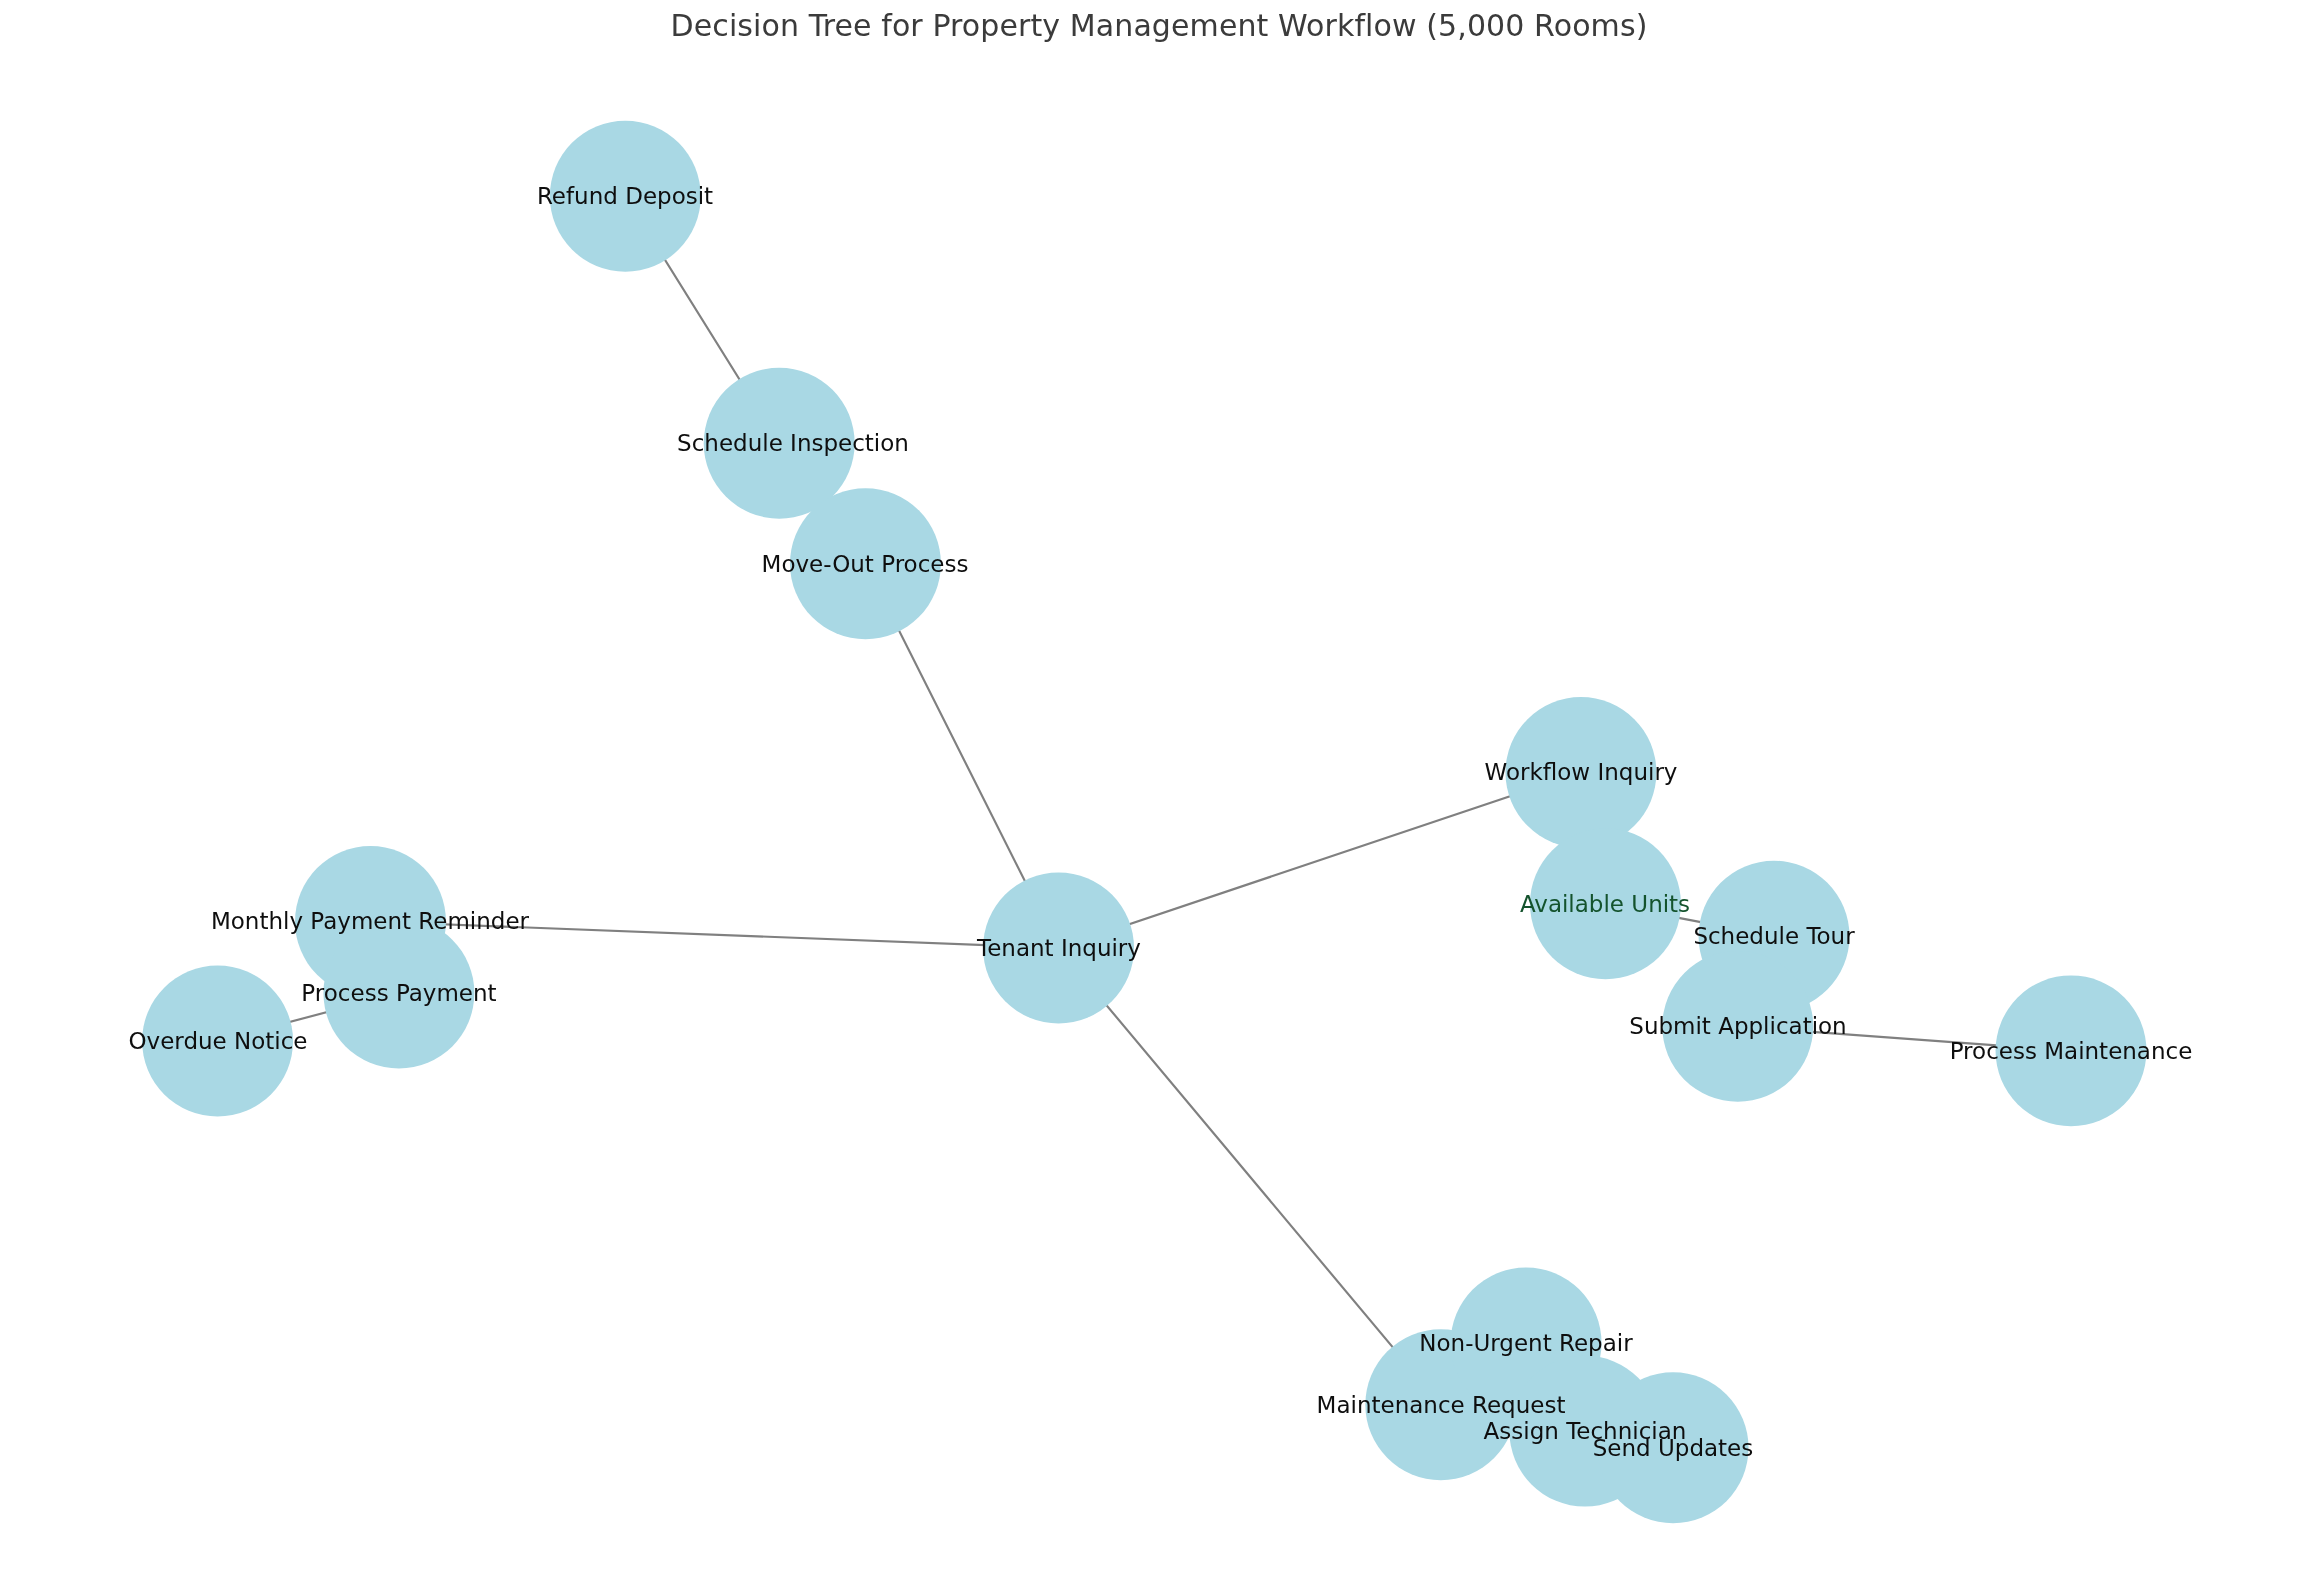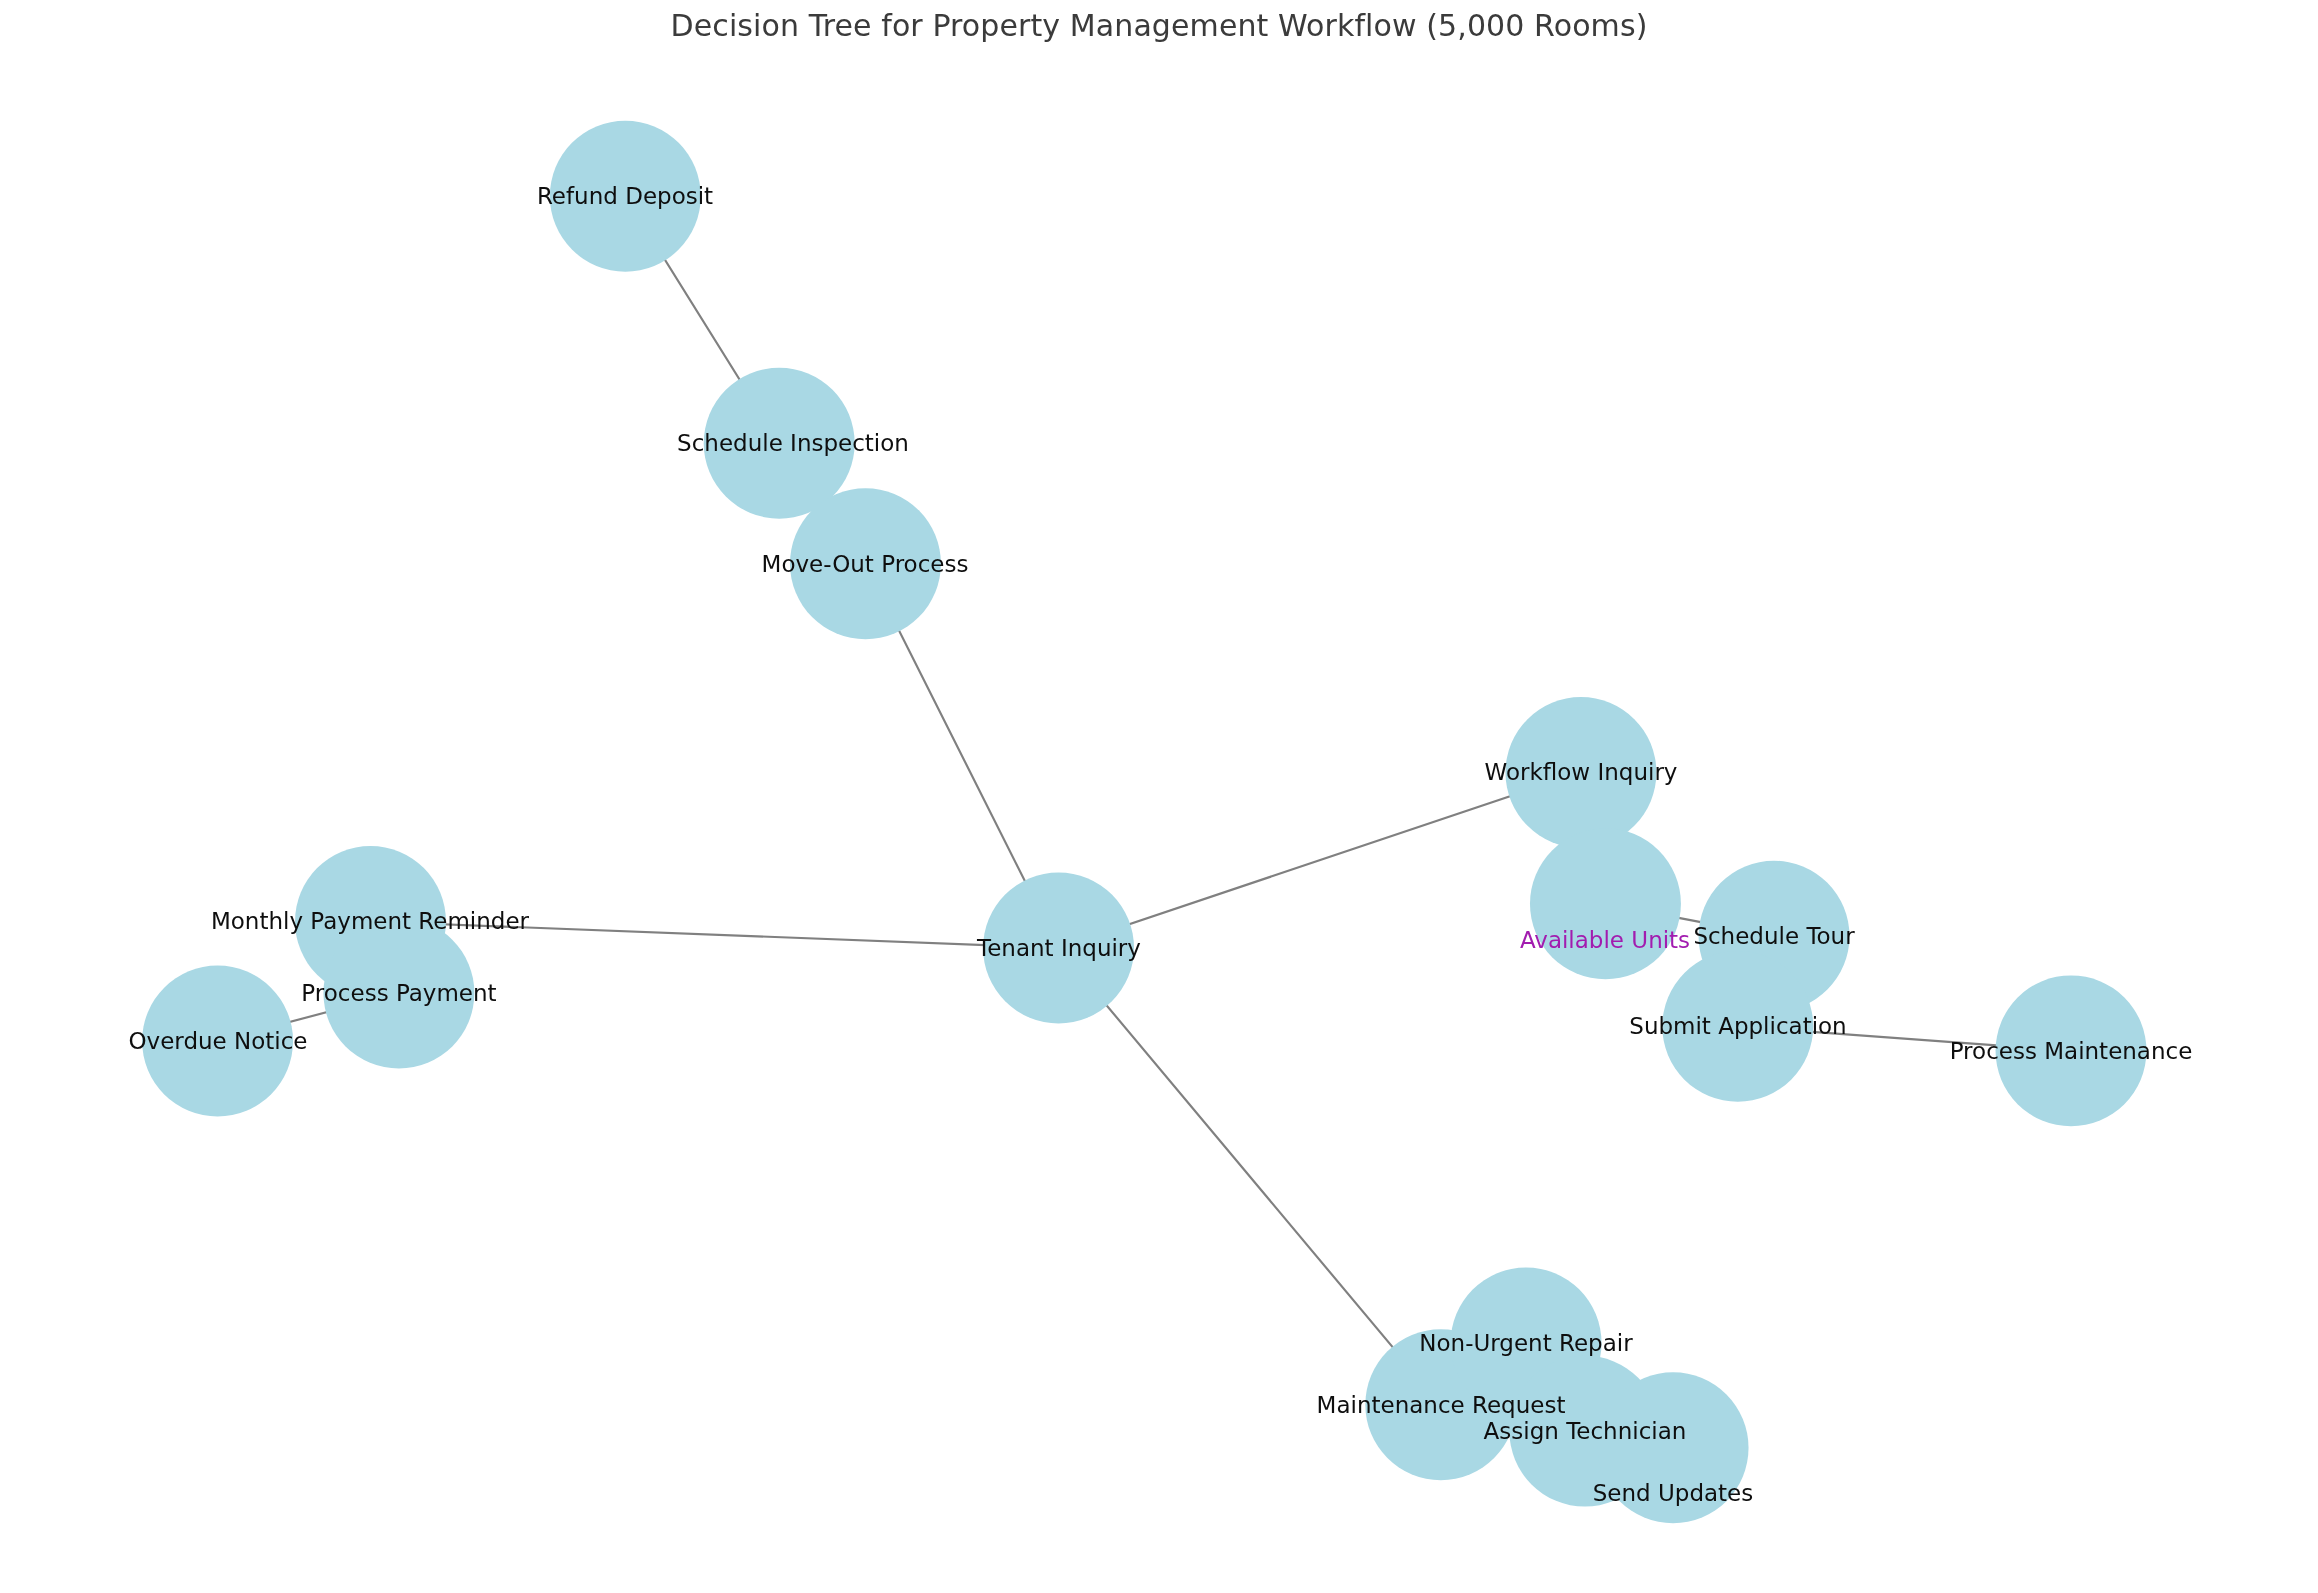--- a/index.html
+++ b/index.html
@@ -108,24 +108,24 @@
 
   <div id="labels-layer">
       <div class="node-label" style="left: 625px; top: 196px; color: rgb(14, 14, 14);">Refund Deposit</div>
       <div class="node-label" style="left: 779px; top: 443px; color: rgb(14, 14, 14); margin-left: 14px;">Schedule Inspection</div>
       <div class="node-label" style="left: 865px; top: 564px; color: rgb(14, 14, 14);">Move-Out Process</div>
       <div class="node-label" style="left: 1059px; top: 948px; color: rgb(14, 14, 14); text-align: right;">Tenant Inquiry</div>
       <div class="node-label" style="left: 370px; top: 921px; color: rgb(14, 14, 14);">Monthly Payment Reminder</div>
       <div class="node-label" style="left: 399px; top: 993px; color: rgb(14, 14, 14);">Process Payment</div>
       <div class="node-label" style="left: 218px; top: 1041px; color: rgb(14, 14, 14);">Overdue Notice</div>
       <div class="node-label" style="left: 1581px; top: 772px; color: rgb(14, 14, 14);">Workflow Inquiry</div>
-      <div class="node-label" style="left: 1605px; top: 940px; color: #a21caf;">Available Units</div>
+      <div class="node-label" style="left: 1605px; top: 904px; color: #14532d;">Available Units</div>
       <div class="node-label" style="left: 1774px; top: 936px; color: rgb(14, 14, 14);">Schedule Tour</div>
       <div class="node-label" style="left: 1738px; top: 1026px; color: rgb(14, 14, 14);">Submit Application</div>
       <div class="node-label" style="left: 2071px; top: 1051px; color: rgb(14, 14, 14);">Process Maintenance</div>
       <div class="node-label" style="left: 1441px; top: 1405px; color: rgb(14, 14, 14);">Maintenance Request</div>
       <div class="node-label" style="left: 1526px; top: 1343px; color: rgb(14, 14, 14);">Non-Urgent Repair</div>
       <div class="node-label" style="left: 1585px; top: 1431px; color: rgb(14, 14, 14);">Assign Technician</div>
-      <div class="node-label" style="left: 1673px; top: 1448px; color: rgb(14, 14, 14); margin-top: 45px;">Send Updates</div>
+      <div class="node-label" style="left: 1673px; top: 1448px; color: rgb(14, 14, 14);">Send Updates</div>
     </div>
 
 </div>
 
 
 </body></html>

